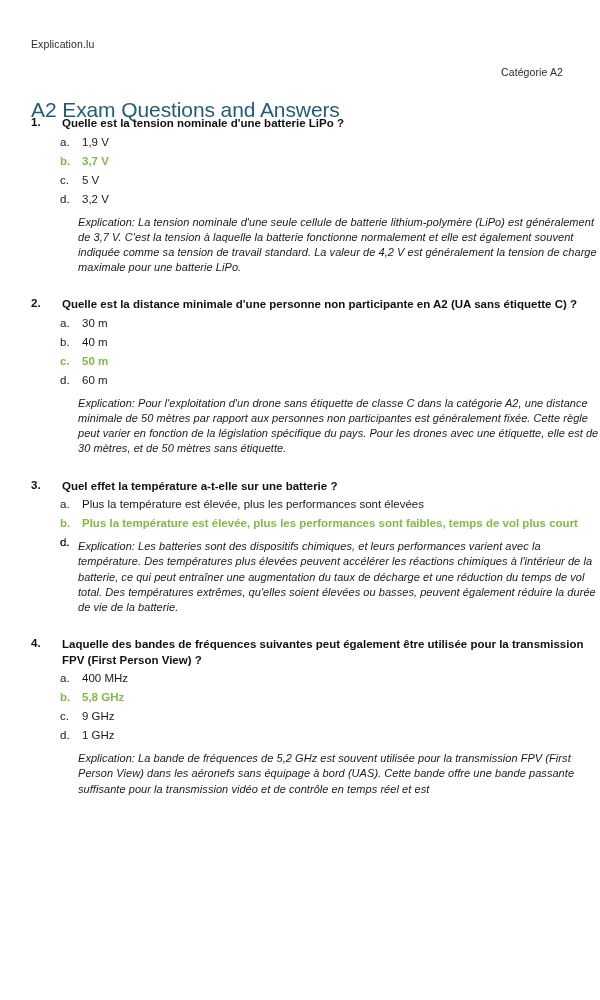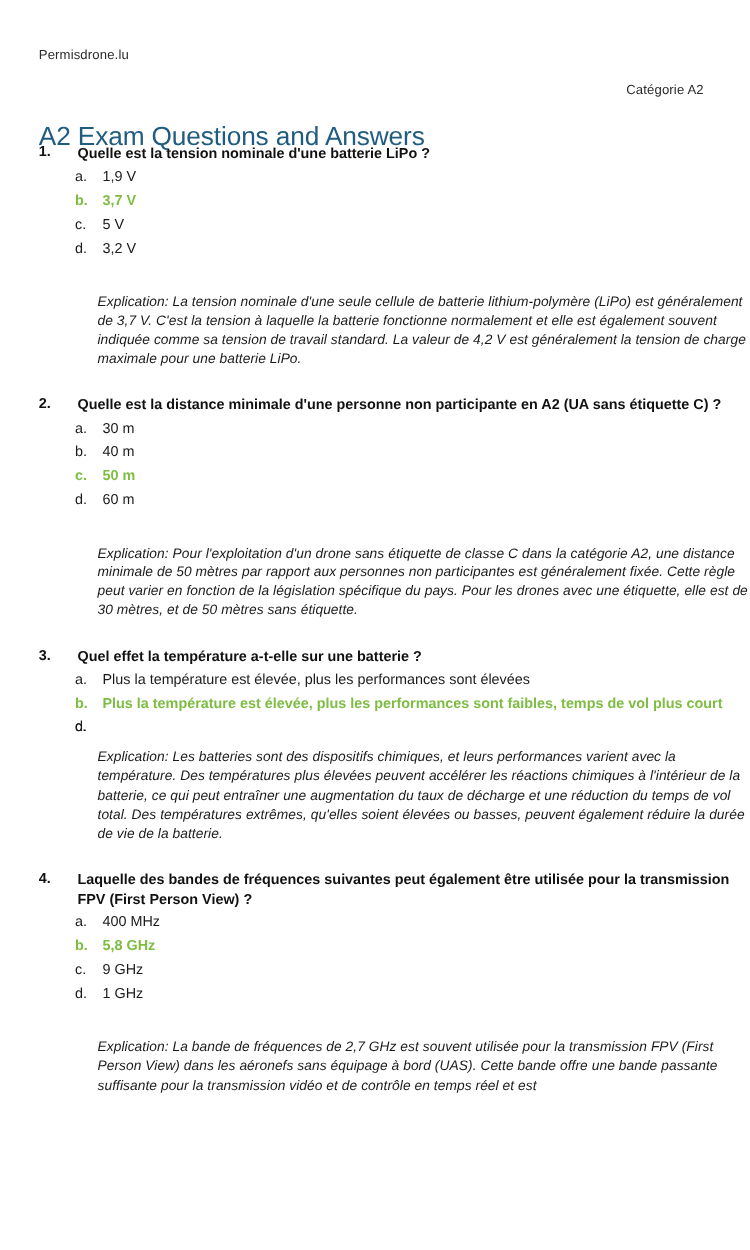--- a/index.html
+++ b/index.html
@@ -109,40 +109,40 @@
     left: 0;
     top: 0;
   }
   .ans.correct,
   .ans.correct .letter {
     color: #7dbd42;
     font-weight: bold;
   }
 
   .explication {
-    margin-top: 26px;
+    margin-top: 6px;
     margin-left: 47px;
     font-size: 11px;
     font-style: italic;
     line-height: 15.2px;
     color: #1a1a1a;
     letter-spacing: 0.005em;
   }
 
   .gap {
     height: 22px;
   }
 </style>
 </head>
 <body>
 
 <div class="page">
 
   <div class="doc-header">
-    <span>Permisdrone.lu</span>
+    <span>Explication.lu</span>
     <span class="right">Catégorie A2</span>
   </div>
 
   <h1 class="doc-title">A2 Exam Questions and Answers</h1>
 
   <div class="content">
       <div class="qblock">
         <div class="q-row">
           <span class="q-num">1.</span>
           <div class="q-text">Quelle est la tension nominale d'une batterie LiPo ?</div>
@@ -188,17 +188,17 @@
         <div class="q-row">
           <span class="q-num">4.</span>
           <div class="q-text">Laquelle des bandes de fréquences suivantes peut également être utilisée pour la transmission FPV (First Person View) ?</div>
         </div>
         <div class="answers">
           <div class="ans"><span class="letter">a.</span><span>400 MHz</span></div>
           <div class="ans correct"><span class="letter">b.</span><span>5,8 GHz</span></div>
           <div class="ans"><span class="letter">c.</span><span>9 GHz</span></div>
           <div class="ans"><span class="letter">d.</span><span>1 GHz</span></div>
         </div>
-        <div class="explication">Explication: La bande de fréquences de 2,7 GHz est souvent utilisée pour la transmission FPV (First Person View) dans les aéronefs sans équipage à bord (UAS). Cette bande offre une bande passante suffisante pour la transmission vidéo et de contrôle en temps réel et est</div>
+        <div class="explication">Explication: La bande de fréquences de 5,2 GHz est souvent utilisée pour la transmission FPV (First Person View) dans les aéronefs sans équipage à bord (UAS). Cette bande offre une bande passante suffisante pour la transmission vidéo et de contrôle en temps réel et est</div>
       </div>
     </div>
 
 </div>
 
 </body></html>

